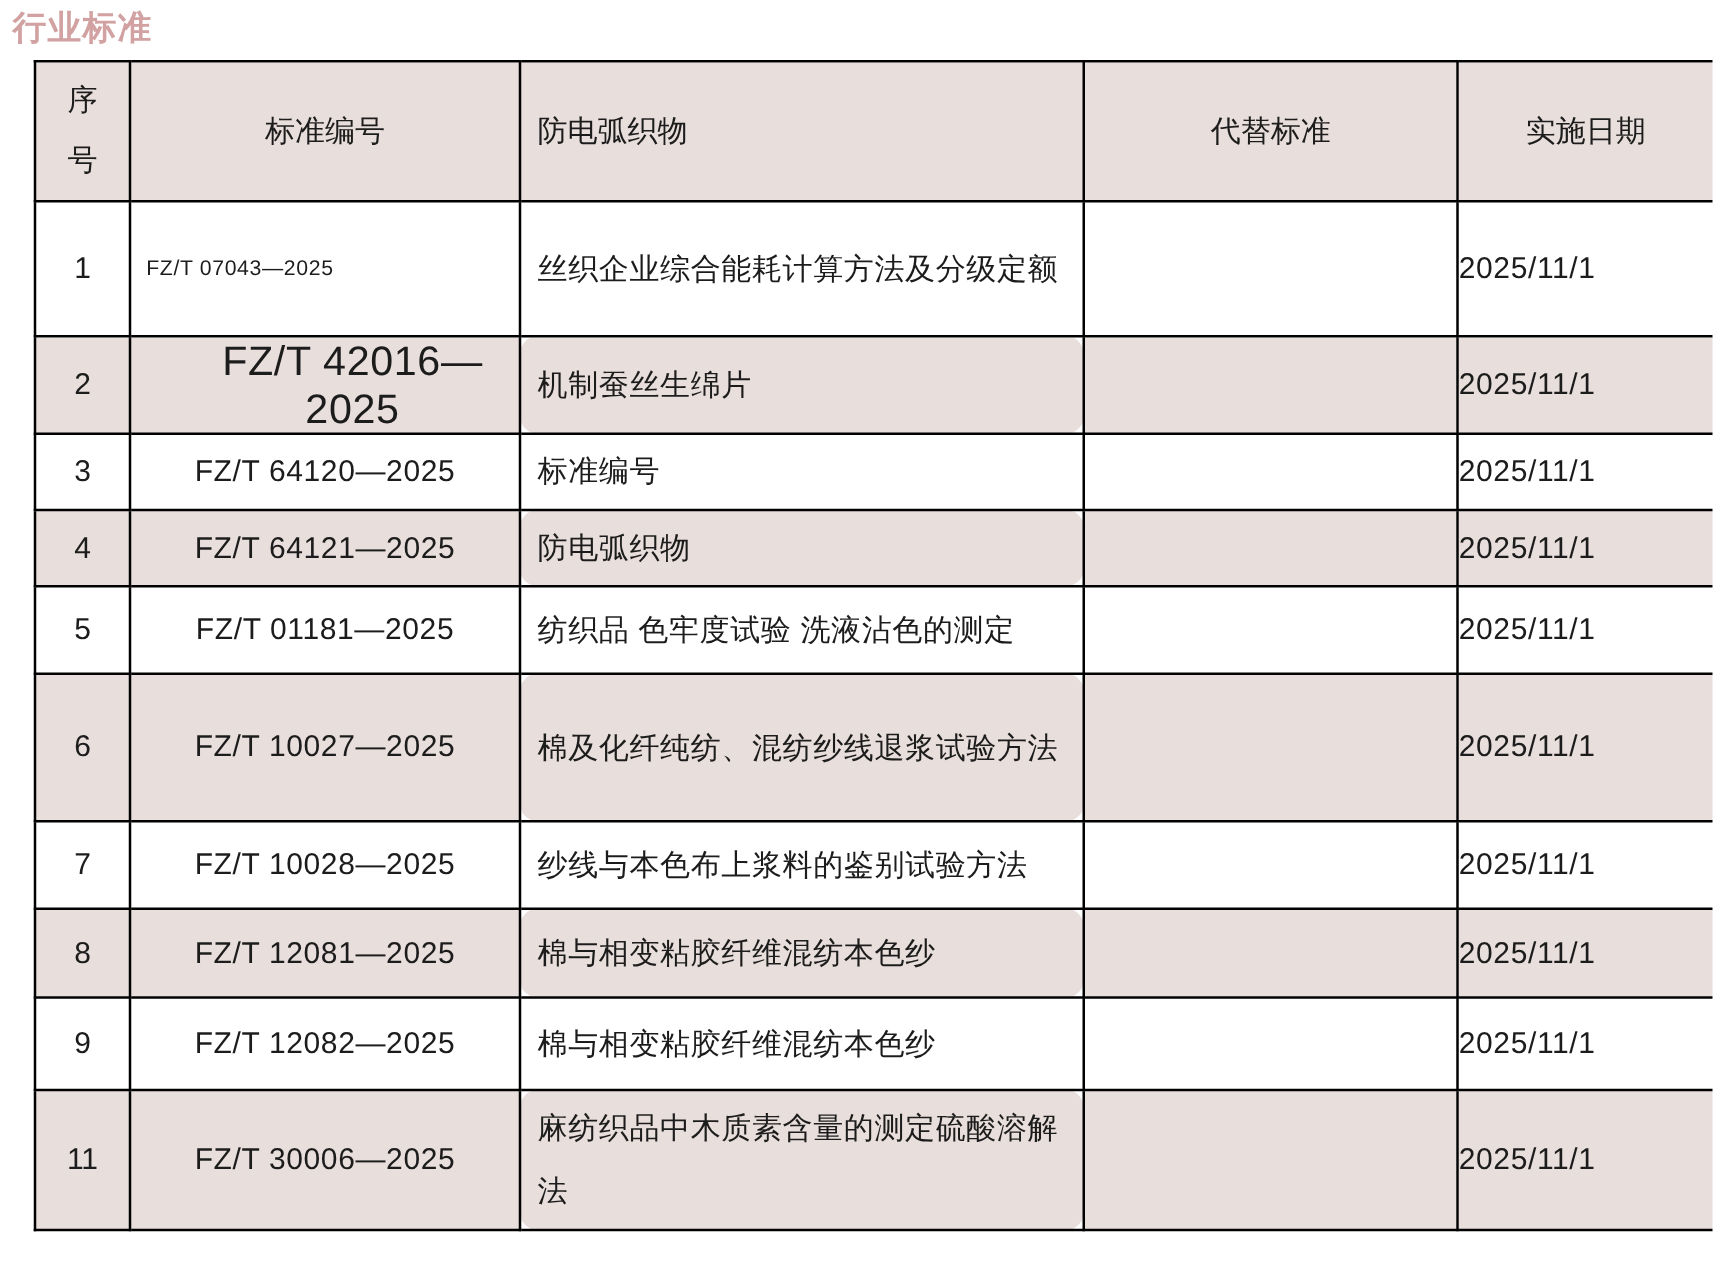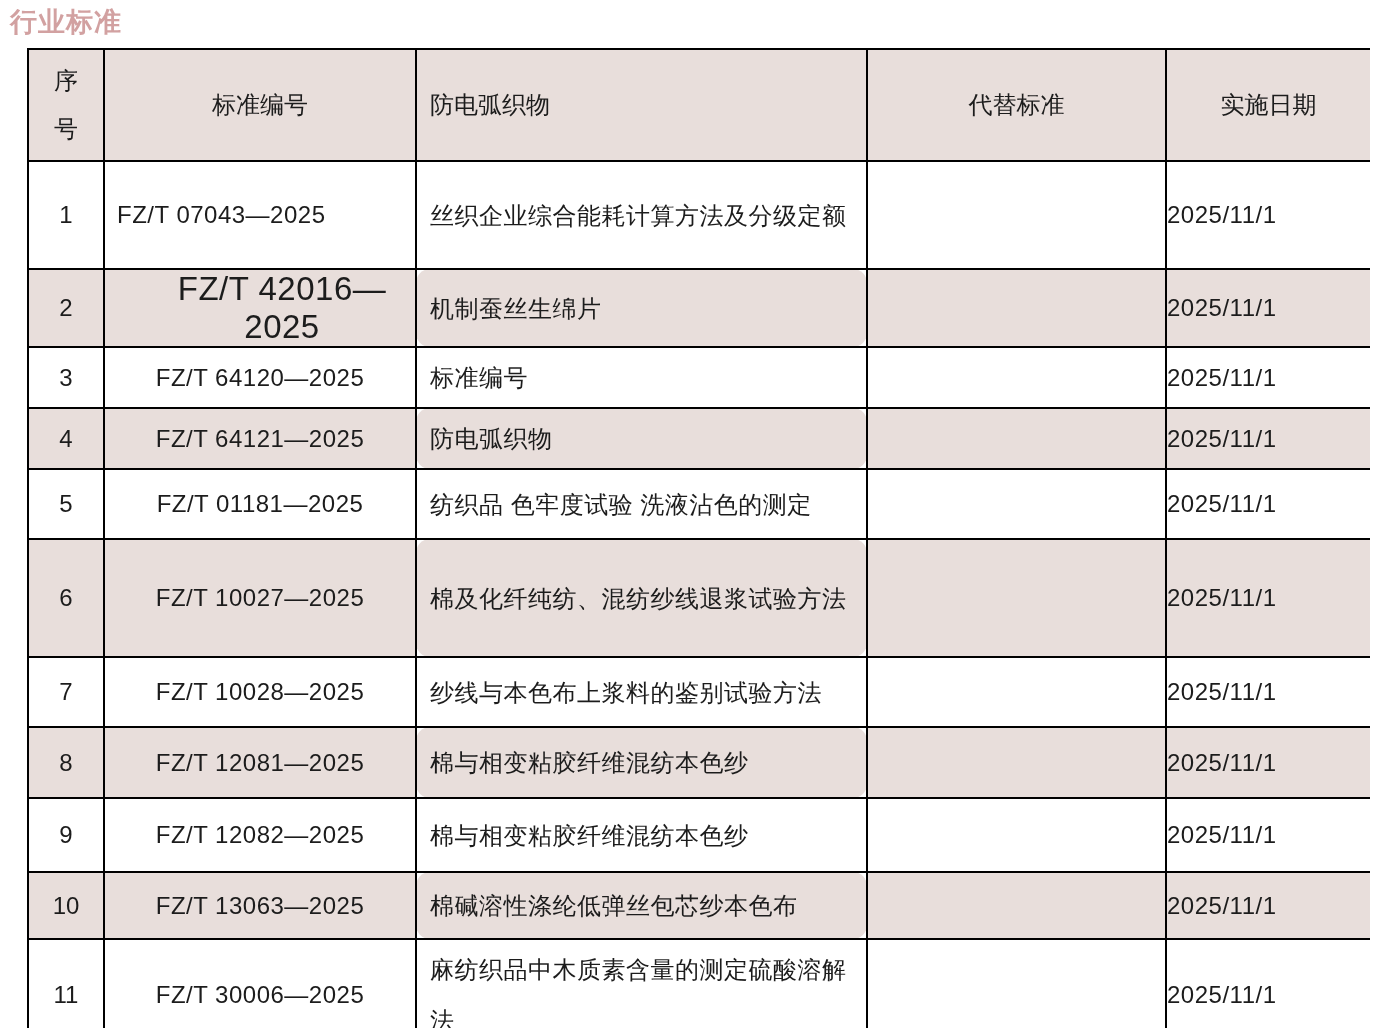--- a/index.html
+++ b/index.html
@@ -65,21 +65,21 @@
   tbody tr:nth-child(7)  { height: 70px; }
   tbody tr:nth-child(8)  { height: 71px; }
   tbody tr:nth-child(9)  { height: 74px; }
   tbody tr:nth-child(10) { height: 67px; }
   tbody tr:nth-child(11) { height: 105px; }
   tbody tr:nth-child(12) { height: 60px; } 
 
   tbody tr:nth-child(even) { background: var(--band-bg, #e8dedb); }
 
   
-  tbody tr:nth-child(1) td.c-code { text-align: left; padding-left: 12px; font-size: 24px; }
+  tbody tr:nth-child(1) td.c-code { text-align: left; padding-left: 12px; font-size: 17px; }
   
   tbody tr:nth-child(2) td.c-code { font-size: 33px; padding-left: 44px; }
 </style>
 </head>
 <body>
 
 <h1 class="page-title">行业标准</h1>
 
 <table class="standards">
   <colgroup>
@@ -157,27 +157,20 @@
     <td class="c-date">2025/11/1</td>
   </tr>
       <tr>
     <td class="c-no">9</td>
     <td class="c-code">FZ/T 12082—2025</td>
     <td class="c-name">棉与相变粘胶纤维混纺本色纱</td>
     <td class="c-replaced"></td>
     <td class="c-date">2025/11/1</td>
   </tr>
       <tr>
-    <td class="c-no">10</td>
-    <td class="c-code">FZ/T 13063—2025</td>
-    <td class="c-name">棉碱溶性涤纶低弹丝包芯纱本色布</td>
-    <td class="c-replaced"></td>
-    <td class="c-date">2025/11/1</td>
-  </tr>
-      <tr>
     <td class="c-no">11</td>
     <td class="c-code">FZ/T 30006—2025</td>
     <td class="c-name">麻纺织品中木质素含量的测定硫酸溶解法</td>
     <td class="c-replaced"></td>
     <td class="c-date">2025/11/1</td>
   </tr>
     </tbody>
 </table>
 
 </body></html>

